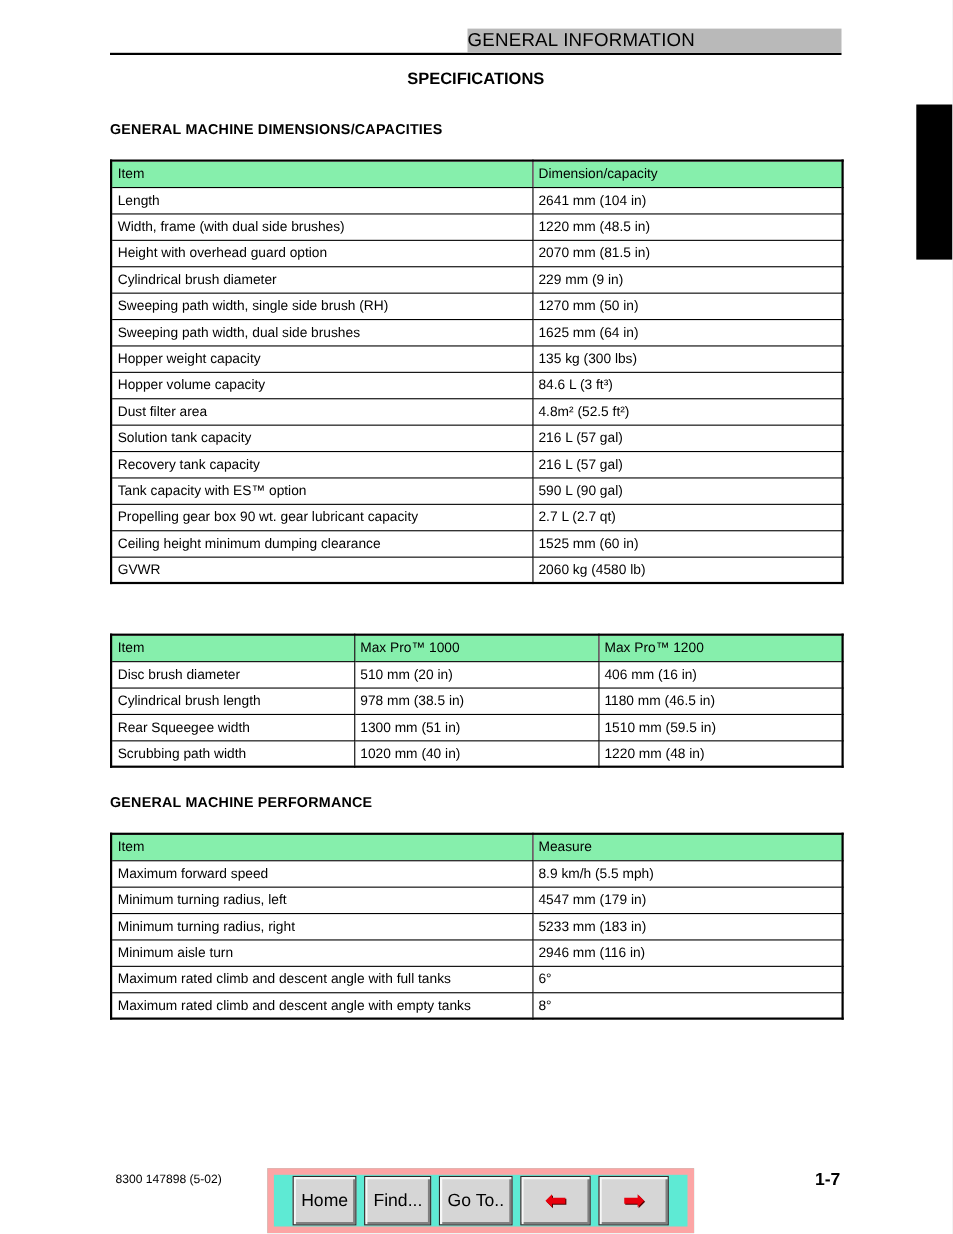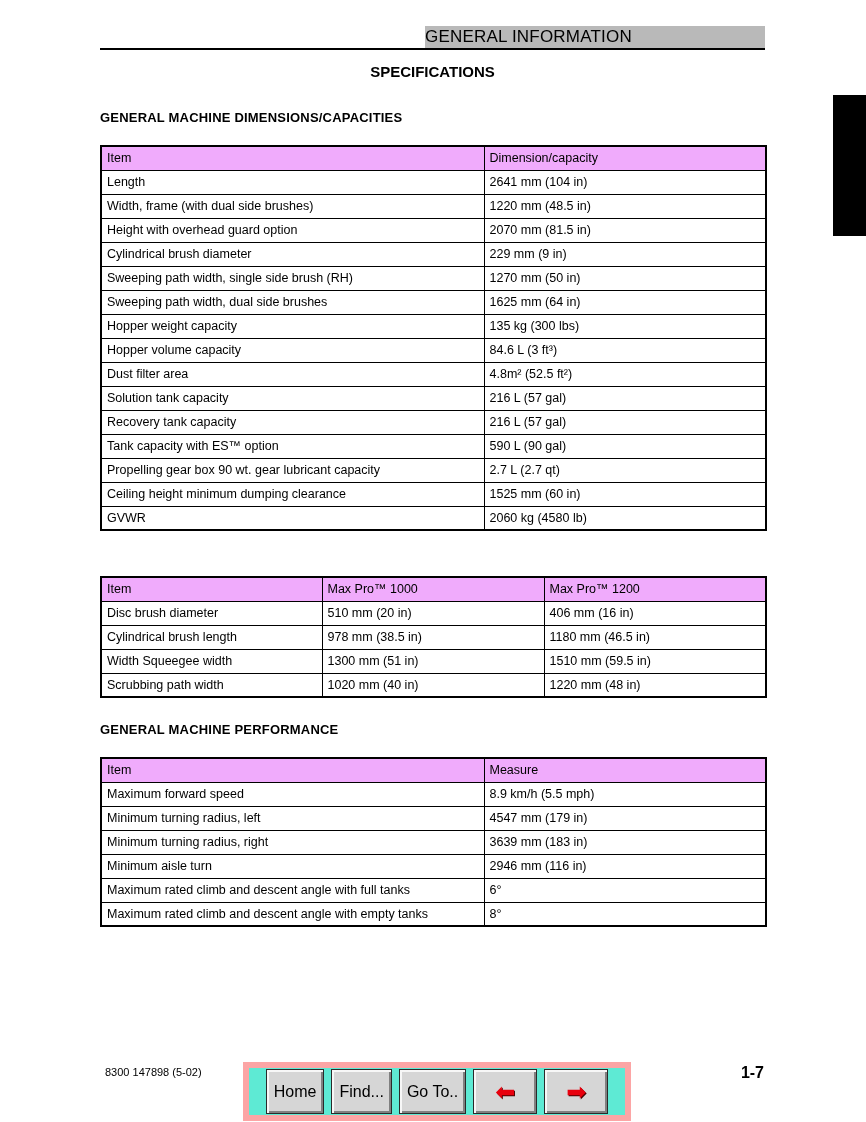--- a/index.html
+++ b/index.html
@@ -76,21 +76,21 @@
     border: 1px solid #000;
     text-align: left;
     vertical-align: middle;
     font-weight: normal;
     padding: 2px 5px;
     height: 24px;
     overflow: hidden;
     white-space: nowrap;
   }
   table.spec-table th {
-    background: #f0abfc;
+    background: #86efac;
     margin-top: 24px;
   }
 
   
   .side-tab {
     position: absolute;
     left: 833px;
     top: 95px;
     width: 33px;
     height: 141px;
@@ -260,21 +260,21 @@
           <td>Disc brush diameter</td>
           <td>510 mm (20 in)</td>
           <td>406 mm (16 in)</td>
         </tr>
         <tr>
           <td>Cylindrical brush length</td>
           <td>978 mm (38.5 in)</td>
           <td>1180 mm (46.5 in)</td>
         </tr>
         <tr>
-          <td>Width Squeegee width</td>
+          <td>Rear Squeegee width</td>
           <td>1300 mm (51 in)</td>
           <td>1510 mm (59.5 in)</td>
         </tr>
         <tr>
           <td>Scrubbing path width</td>
           <td>1020 mm (40 in)</td>
           <td>1220 mm (48 in)</td>
         </tr>
       </tbody>
     </table>
@@ -296,21 +296,21 @@
         <tr>
           <td>Maximum forward speed</td>
           <td>8.9 km/h (5.5 mph)</td>
         </tr>
         <tr>
           <td>Minimum turning radius, left</td>
           <td>4547 mm  (179 in)</td>
         </tr>
         <tr>
           <td>Minimum turning radius, right</td>
-          <td>3639 mm  (183 in)</td>
+          <td>5233 mm  (183 in)</td>
         </tr>
         <tr>
           <td>Minimum aisle turn</td>
           <td>2946 mm (116 in)</td>
         </tr>
         <tr>
           <td>Maximum rated climb and descent angle with full tanks</td>
           <td>6°</td>
         </tr>
         <tr>

